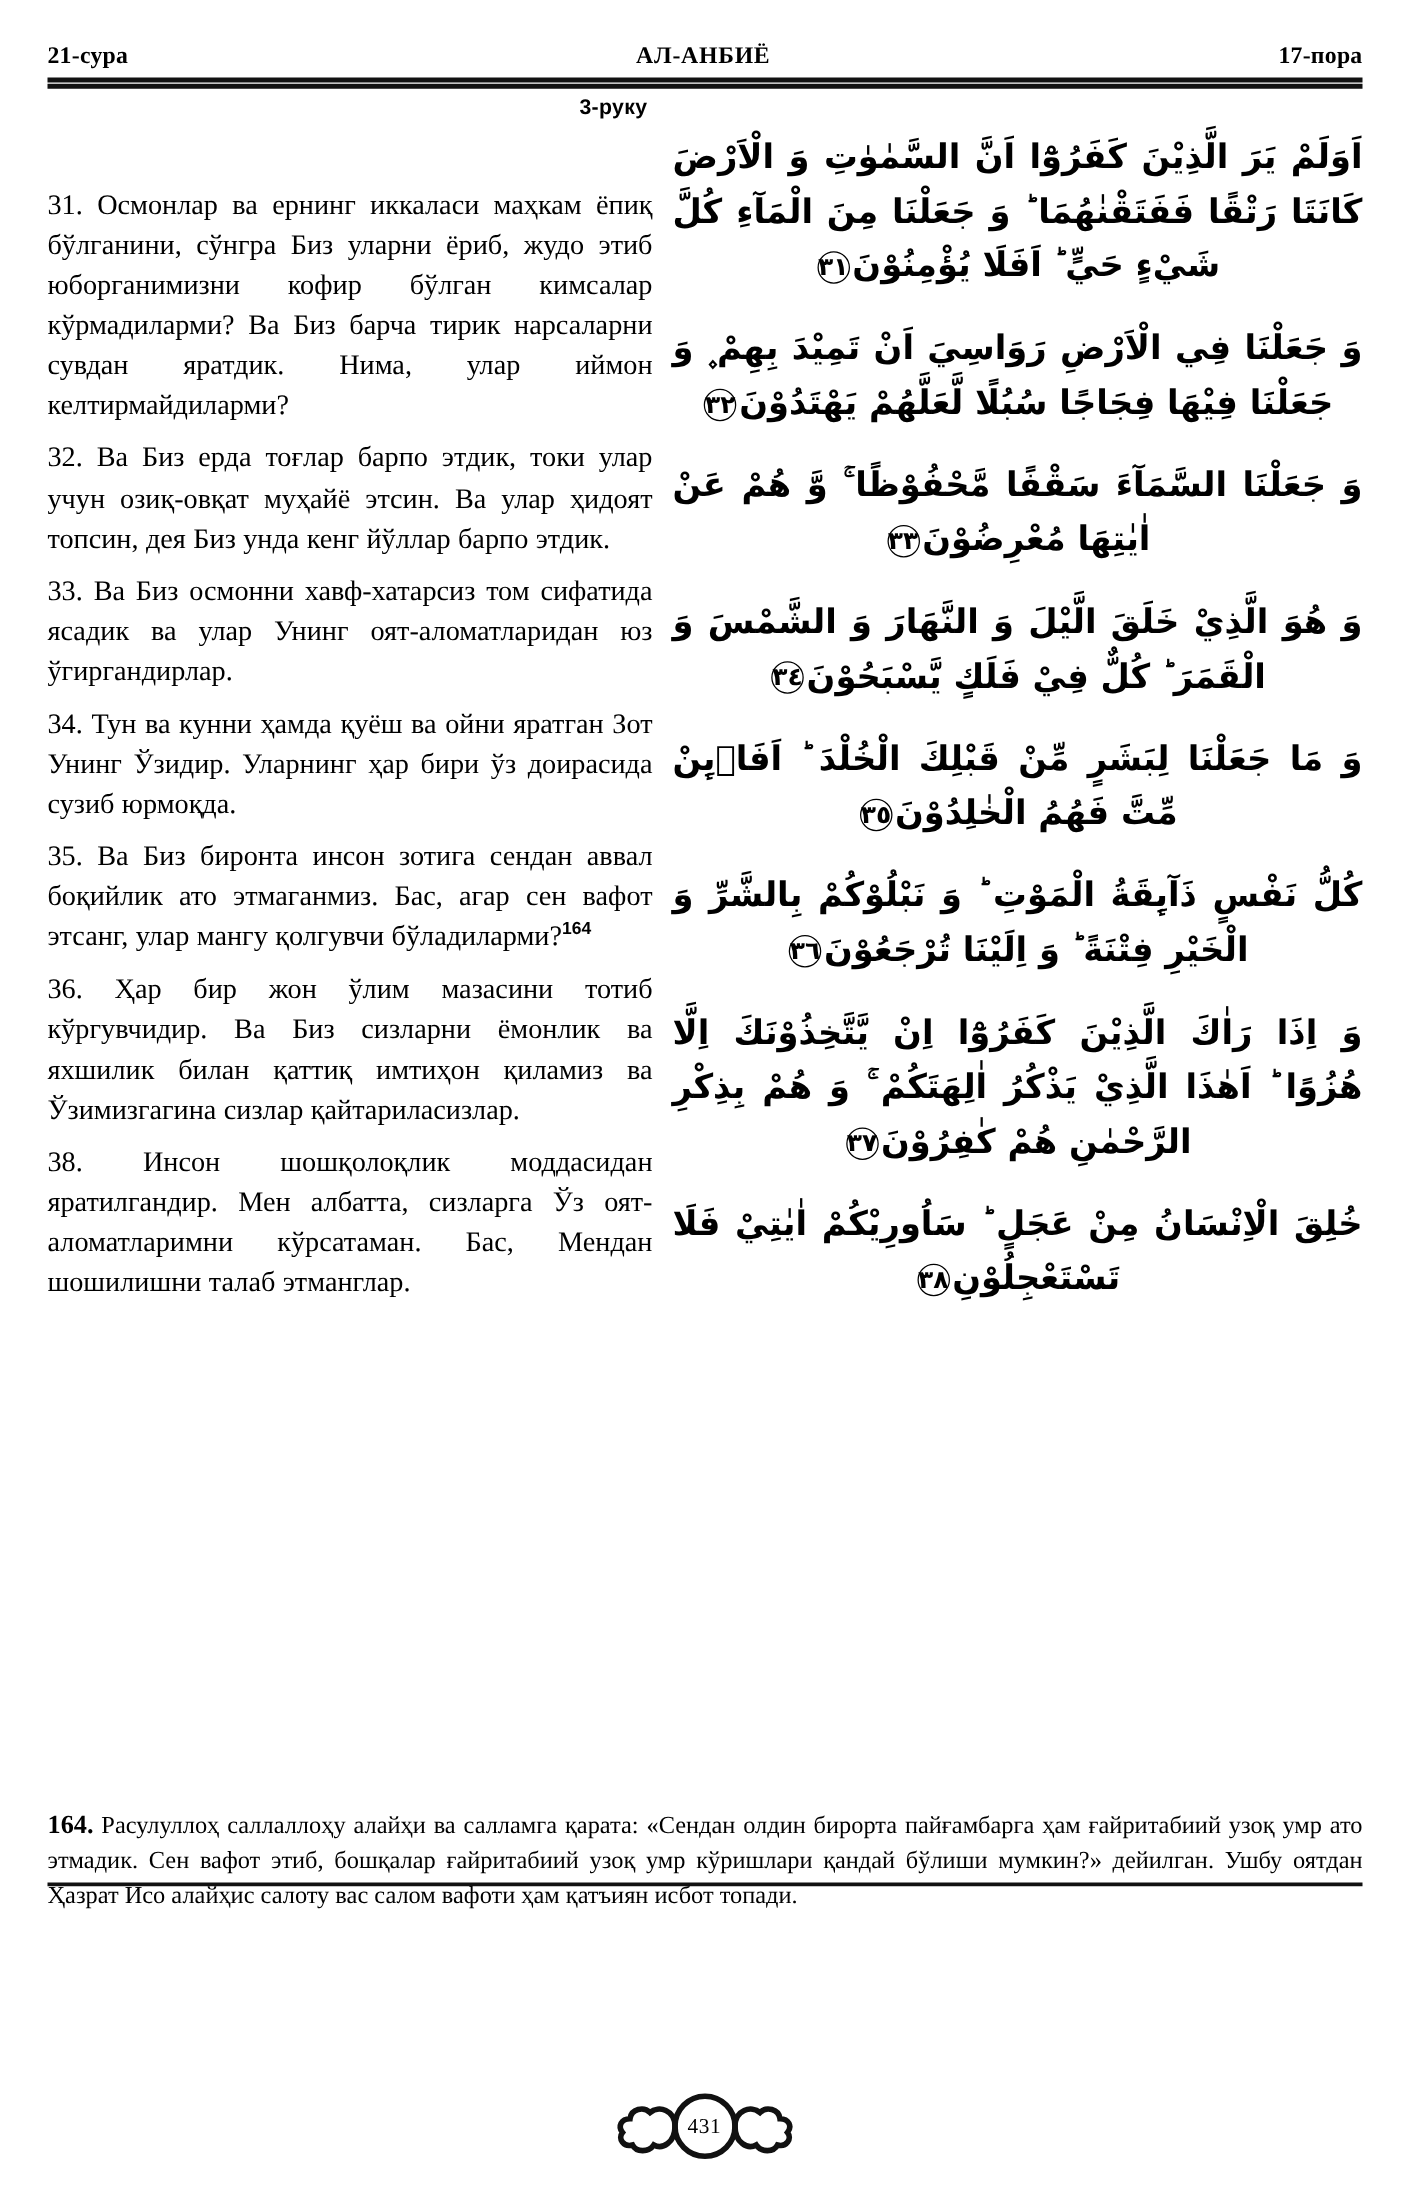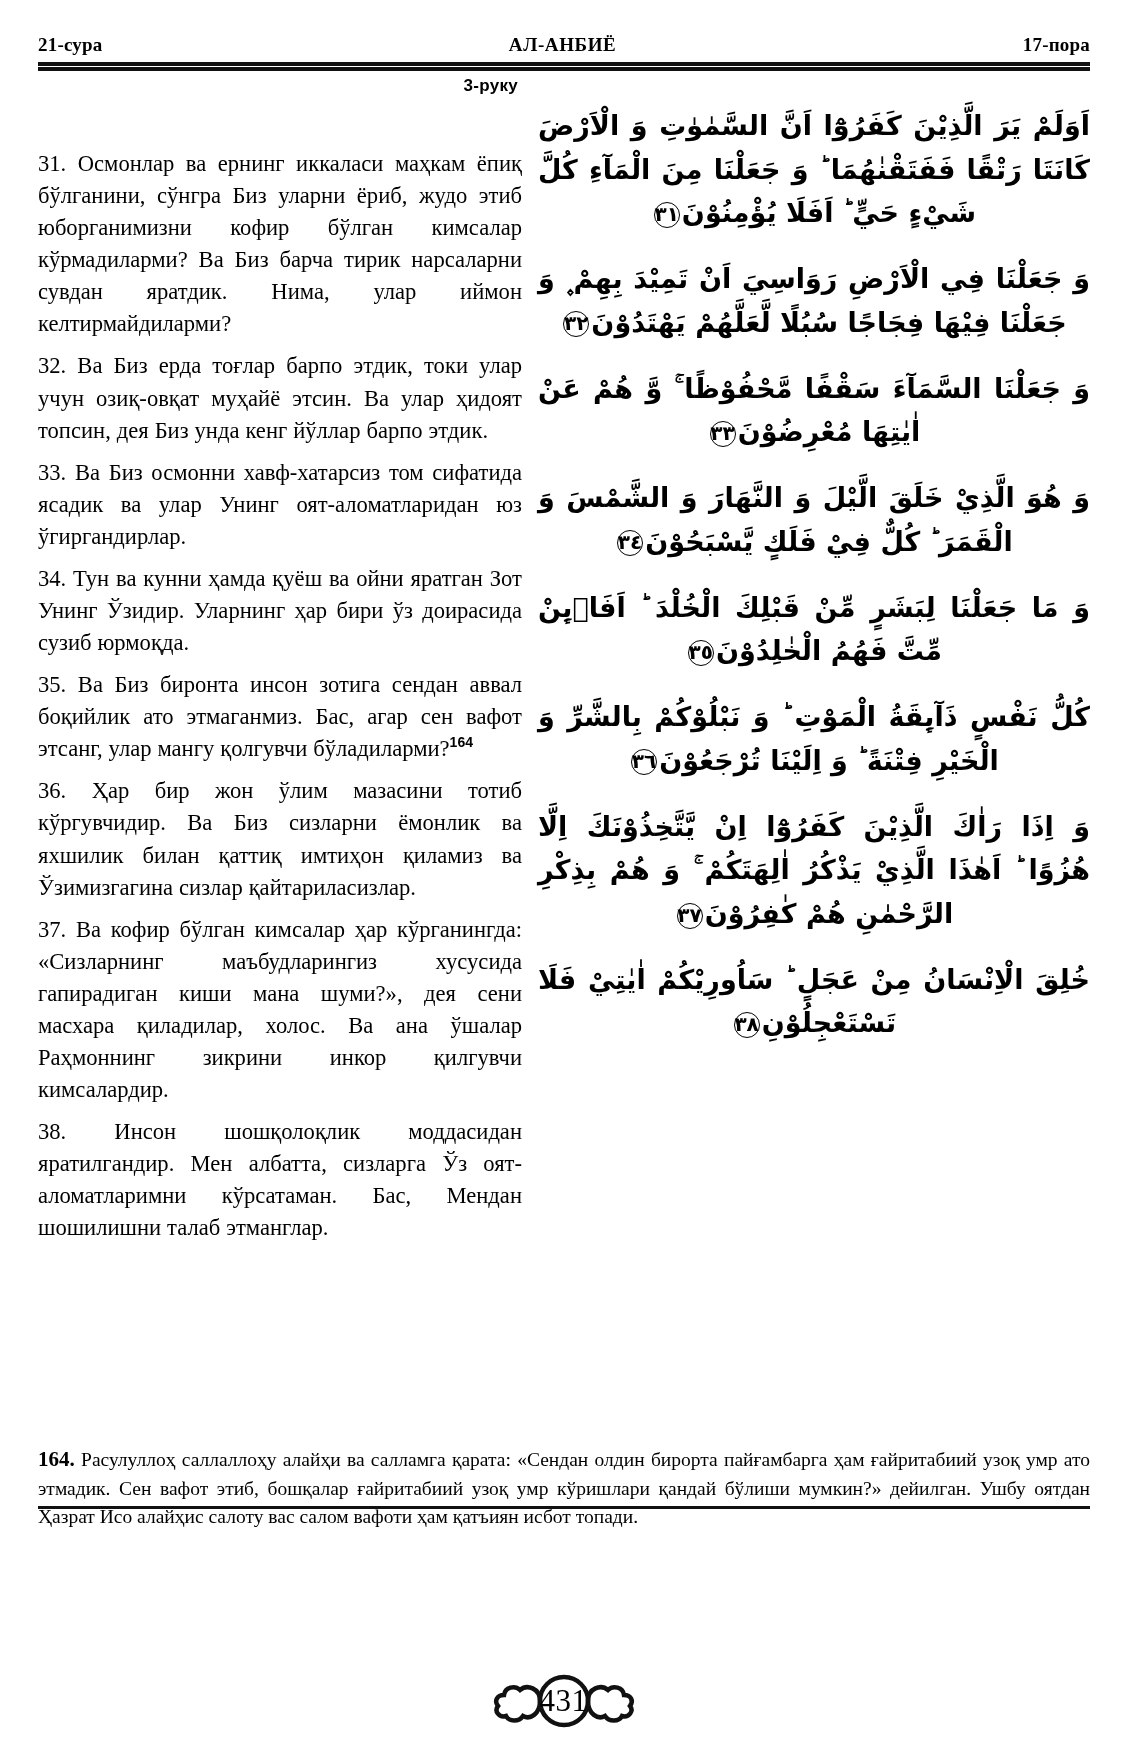--- a/index.html
+++ b/index.html
@@ -155,21 +155,21 @@
   }
   .ornament {
     position: relative;
     width: 186px; height: 58px;
     display: flex; align-items: center; justify-content: center;
   }
   .ornament svg { position: absolute; left: 0; top: 0; }
   .pagenum {
     position: relative;
     font-family: "Liberation Serif", "DejaVu Serif", serif;
-    font-size: 31px;
+    font-size: 17px;
     font-weight: normal;
     letter-spacing: 0.5px;
     z-index: 2;
   }
 </style>
 </head>
 <body>
 
 <div class="page">
 
@@ -201,24 +201,20 @@
         <span class="vnum">34.</span>
         <span>Тун ва кунни ҳамда қуёш ва ойни яратган Зот Унинг Ўзидир. Уларнинг ҳар бири ўз доирасида сузиб юрмоқда.</span>
       </p>
       <p class="verse">
         <span class="vnum">35.</span>
         <span>Ва Биз биронта инсон зотига сендан аввал боқийлик ато этмаганмиз. Бас, агар сен вафот этсанг, улар мангу қолгувчи бўладиларми?</span><span class="fnref">164</span>
       </p>
       <p class="verse">
         <span class="vnum">36.</span>
         <span>Ҳар бир жон ўлим мазасини тотиб кўргувчидир. Ва Биз сизларни ёмонлик ва яхшилик билан қаттиқ имтиҳон қиламиз ва Ўзимизгагина сизлар қайтариласизлар.</span>
-      </p>
-      <p class="verse">
-        <span class="vnum">37.</span>
-        <span>Ва кофир бўлган кимсалар ҳар кўрганингда: «Сизларнинг маъбудларингиз хусусида гапирадиган киши мана шуми?», дея сени масхара қиладилар, холос. Ва ана ўшалар Раҳмоннинг зикрини инкор қилгувчи кимсалардир.</span>
       </p>
       <p class="verse">
         <span class="vnum">38.</span>
         <span>Инсон шошқолоқлик моддасидан яратилгандир. Мен албатта, сизларга Ўз оят-аломатларимни кўрсатаман. Бас, Мендан шошилишни талаб этманглар.</span>
       </p>
     </div>
 
     <div class="col-right">
       <p class="ayah">
         <span>اَوَلَمْ يَرَ الَّذِيْنَ كَفَرُوْٓا اَنَّ السَّمٰوٰتِ وَ الْاَرْضَ كَانَتَا رَتْقًا فَفَتَقْنٰهُمَا ؕ وَ جَعَلْنَا مِنَ الْمَآءِ كُلَّ شَيْءٍ حَيٍّ ؕ اَفَلَا يُؤْمِنُوْنَ</span><span class="amark">٣١</span>

